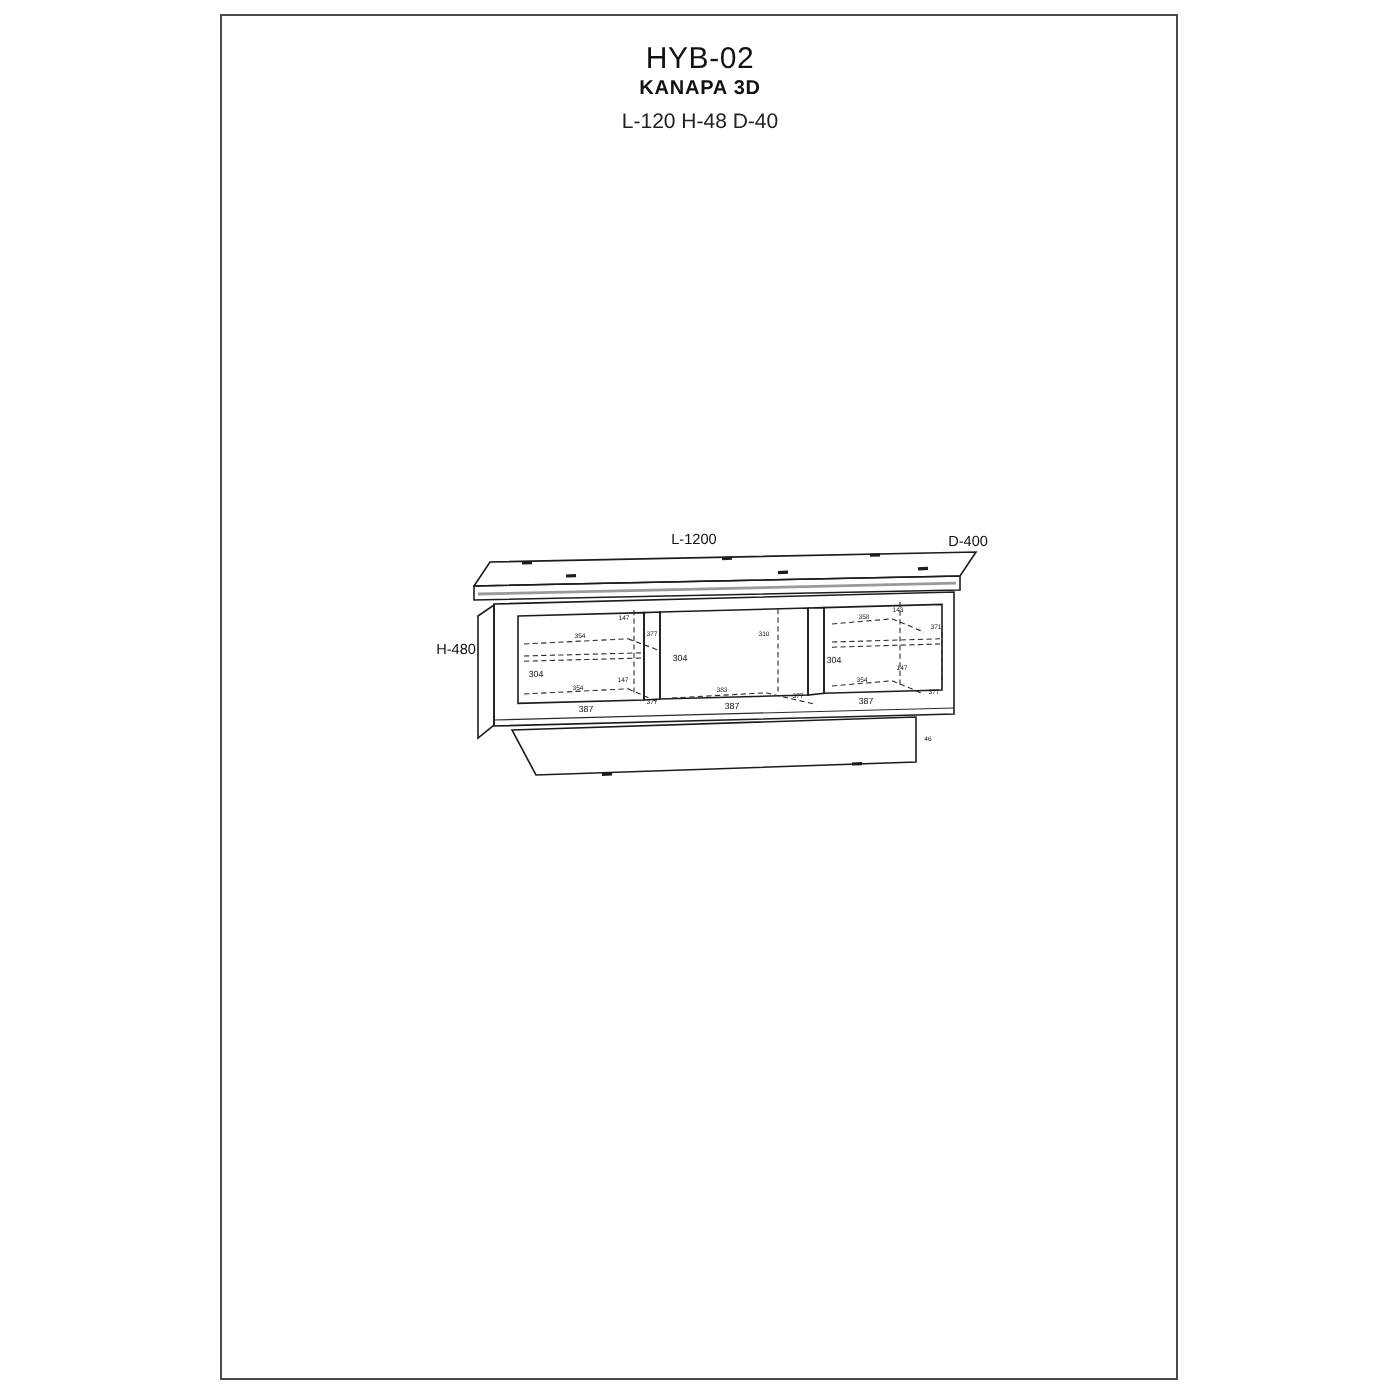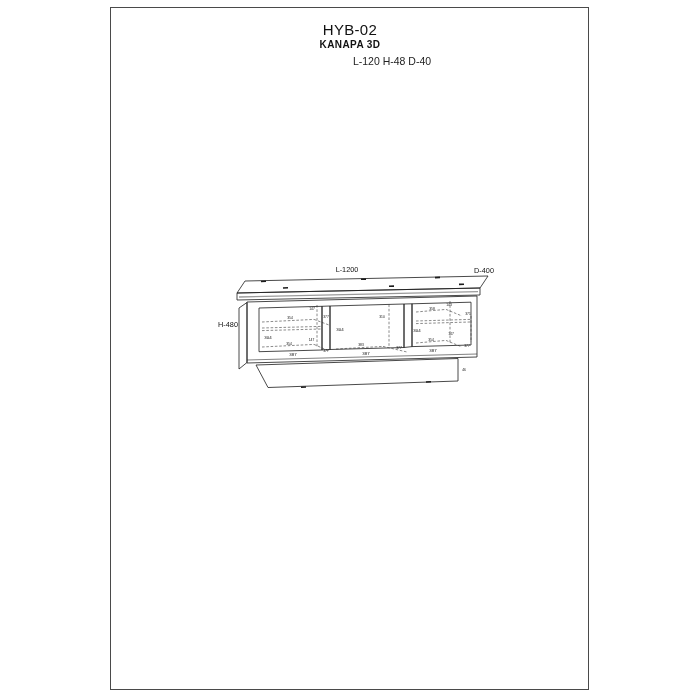--- a/index.html
+++ b/index.html
@@ -7,21 +7,21 @@
     width:700px;height:700px;position:relative;background:#ffffff;
     font-family:"Liberation Sans", sans-serif;color:#111;overflow:hidden;
   }
   .page-border{
     position:absolute;left:110px;top:7px;width:479px;height:683px;
     border:1px solid #4a4a4a;background:#fff;box-sizing:border-box;
   }
   .title-block{position:absolute;left:110px;top:0;width:480px;text-align:center;}
   .t1{position:absolute;top:21px;left:0;width:100%;font-size:15px;font-weight:normal;letter-spacing:.3px;}
   .t2{position:absolute;top:39px;left:0;width:100%;font-size:10px;font-weight:bold;letter-spacing:.4px;}
-  .t3{position:absolute;top:55px;left:0;width:100%;font-size:10.5px;font-weight:normal;color:#222;margin-left:42px;}
+  .t3{position:absolute;top:55px;left:0;width:100%;font-size:10.5px;font-weight:normal;color:#222;}
   svg{position:absolute;left:0;top:0;}
   svg text{font-family:"Liberation Sans", sans-serif;fill:#111;}
   .dim{font-size:7.3px;}
   .lbl{font-size:4.4px;}
   .tiny{font-size:3.3px;}
   .ln{stroke:#1c1c1c;stroke-width:0.8;fill:none;}
   .lnthin{stroke:#2a2a2a;stroke-width:0.6;fill:none;}
   .dash{stroke:#2a2a2a;stroke-width:0.55;fill:none;stroke-dasharray:2.6 1.7;}
   .band{stroke:#9a9a9a;stroke-width:1.4;fill:none;}
   .slot{stroke:#1c1c1c;stroke-width:1.6;fill:none;}

